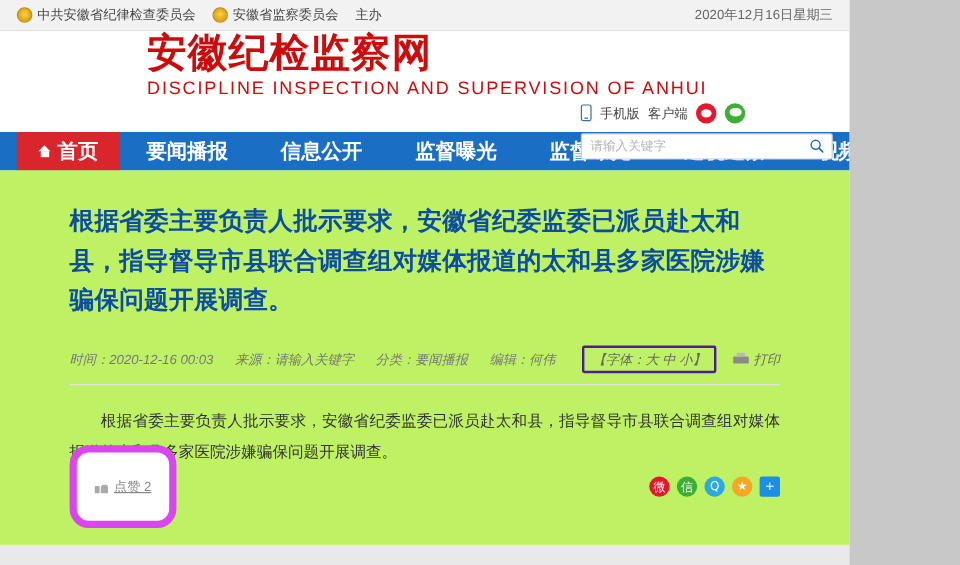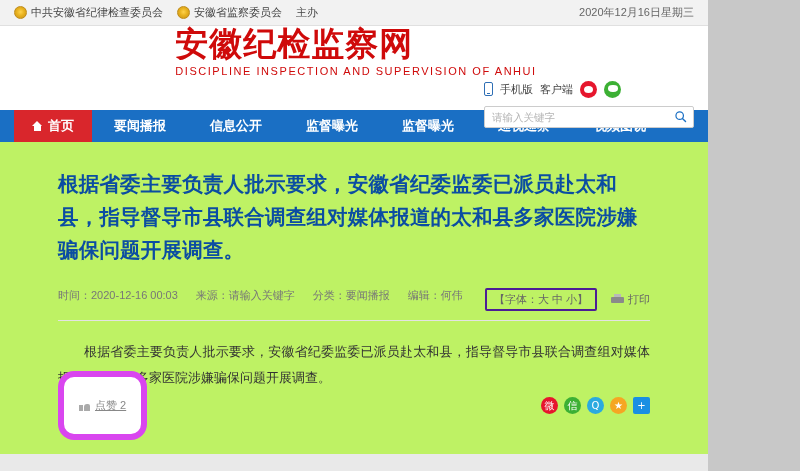--- a/index.html
+++ b/index.html
@@ -76,21 +76,21 @@
     font-family: "DejaVu Sans", sans-serif;
     font-size: 33px;
     font-weight: bold;
     color: #cf0a0a;
     letter-spacing: 1px;
     line-height: 1.08;
     white-space: nowrap;
   }
   .logo-sub {
     font-family: "Liberation Sans", sans-serif;
-    font-size: 11px;
+    font-size: 15px;
     color: #cf0a0a;
     letter-spacing: 1.55px;
     margin-top: 3px;
     white-space: nowrap;
   }
   .header-right {
     margin-left: auto;
     width: 210px;
     padding-top: 4px;
   }
@@ -185,21 +185,21 @@
   .nav {
     background: #1a6fc4;
     height: 32px;
     display: flex;
     align-items: stretch;
     padding-left: 14px;
     box-sizing: border-box;
   }
   .nav-item {
     color: #ffffff;
-    font-size: 13px;
+    font-size: 17px;
     font-weight: bold;
     display: flex;
     align-items: center;
     justify-content: center;
     padding: 0 22px;
     white-space: nowrap;
     cursor: pointer;
   }
   .nav-item.home {
     background: #d9262c;
@@ -241,25 +241,27 @@
     font-family: "DejaVu Sans", sans-serif;
     font-size: 20.5px;
     font-weight: bold;
     color: #0b4da2;
     line-height: 1.62;
     letter-spacing: 0.2px;
     margin: 0 0 20px 0;
   }
   .meta-row {
     display: flex;
+    align-items: center;
     font-size: 11px;
     color: #777;
     border-bottom: 1px solid #e3e3e3;
     padding-bottom: 9px;
     gap: 18px;
+    font-style: italic;
   }
   .meta-right {
     margin-left: auto;
     display: flex;
     align-items: center;
     gap: 14px;
   }
   .fontsize-box {
     border: 2px solid #4c1d95;
     padding: 2px 7px;

